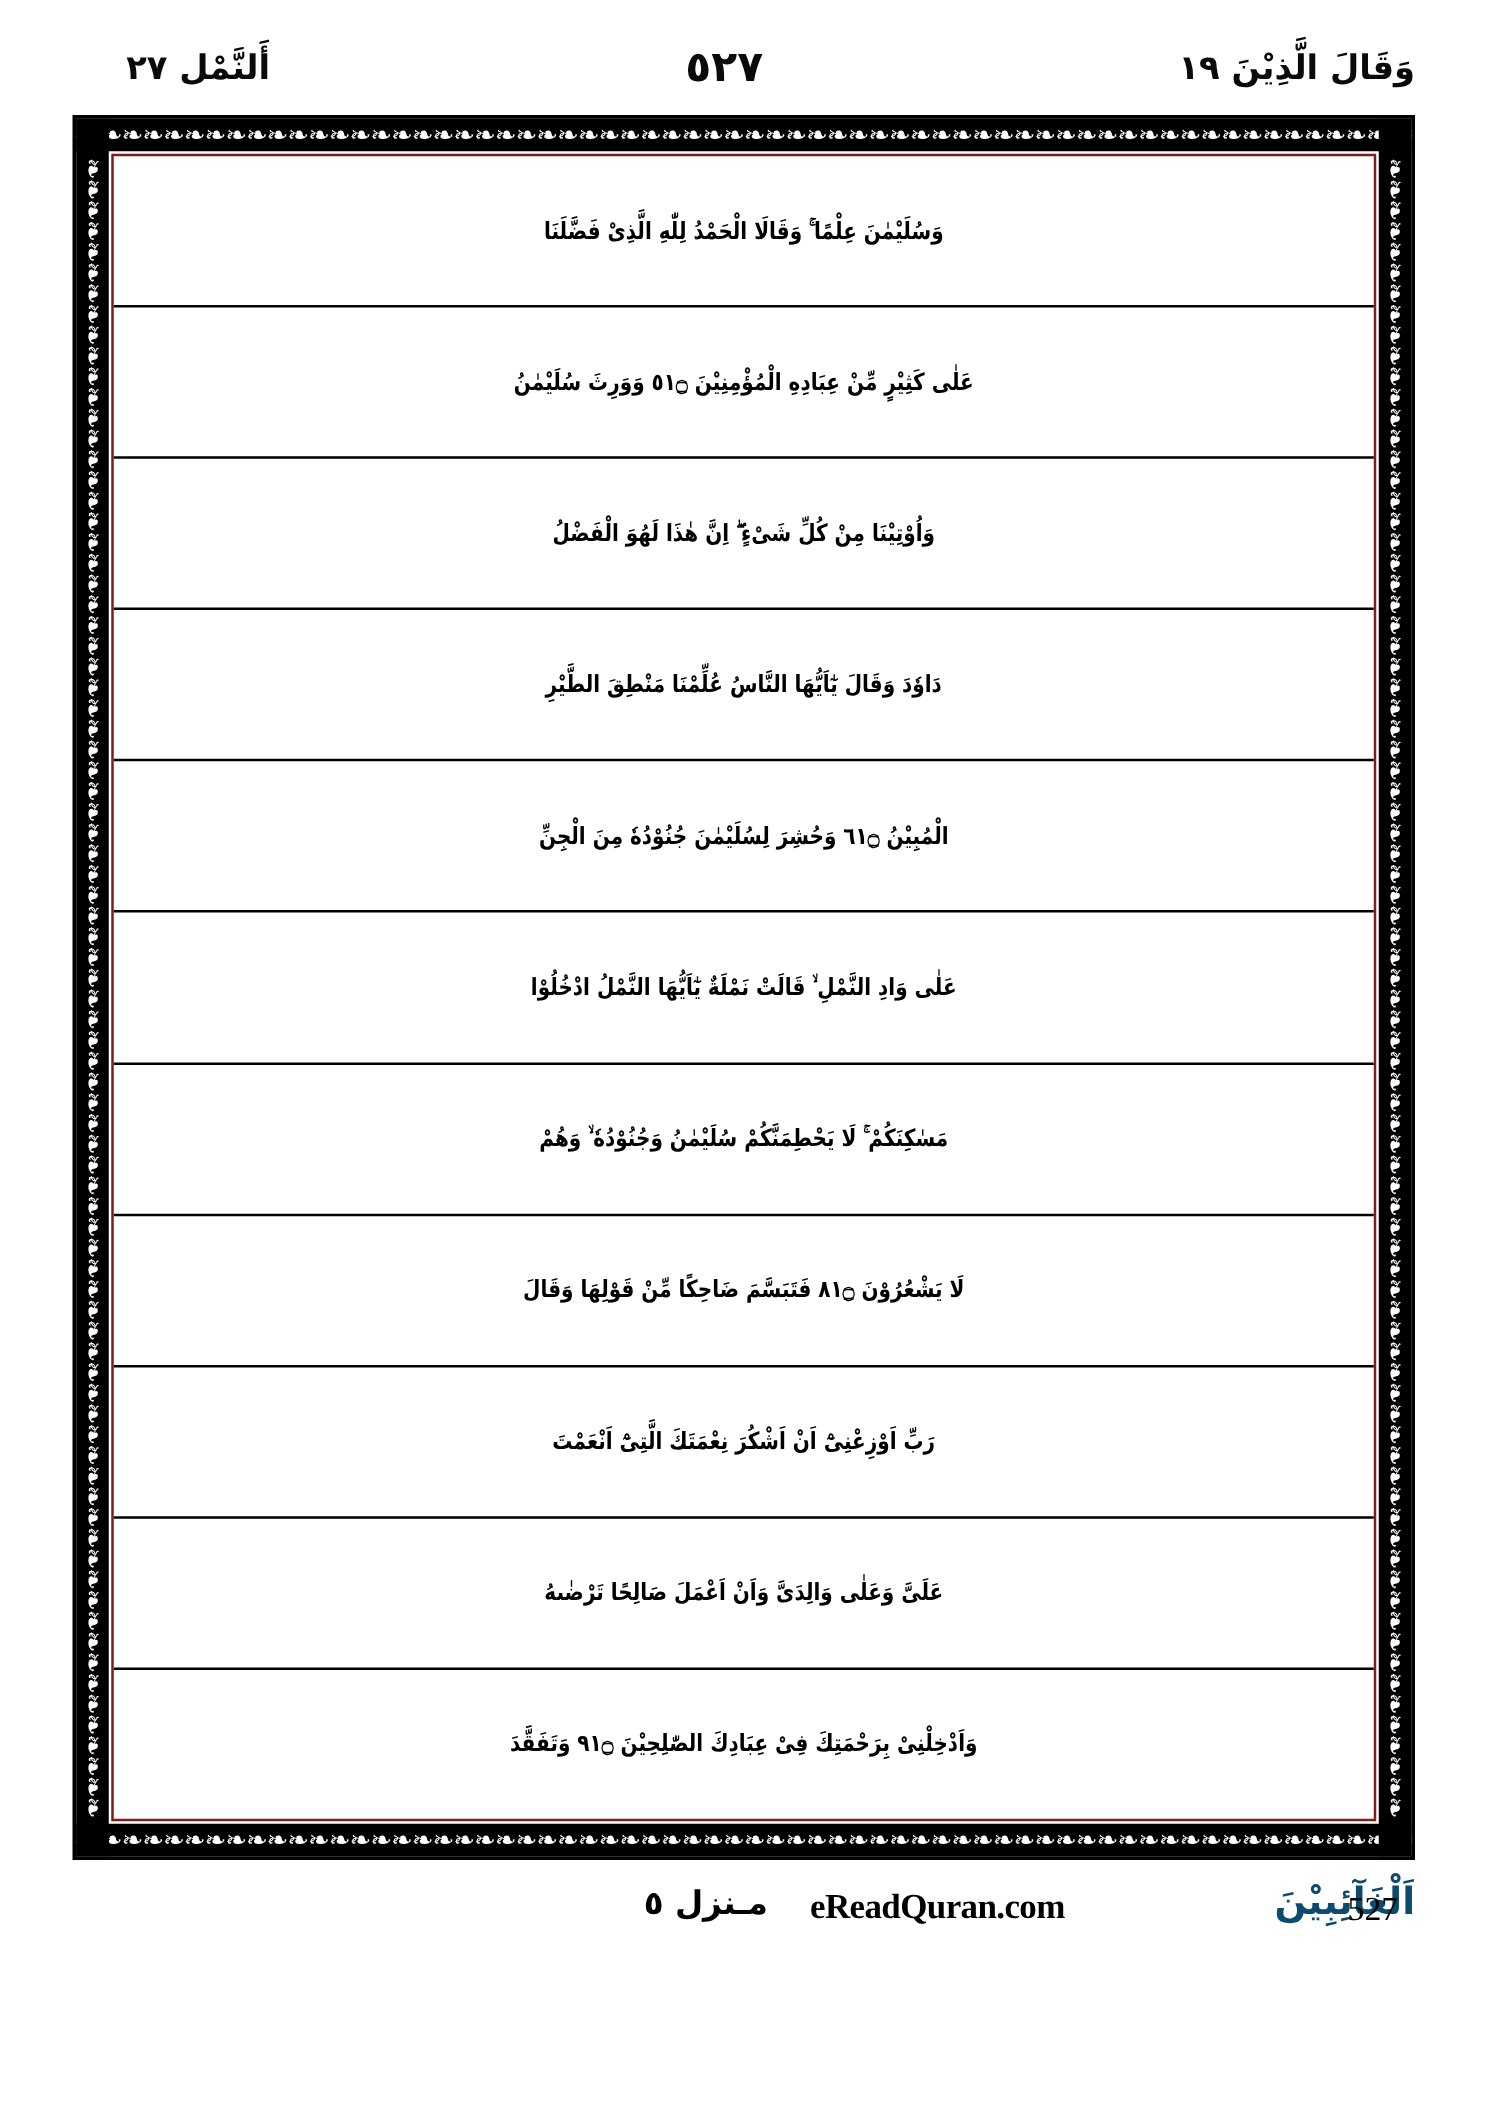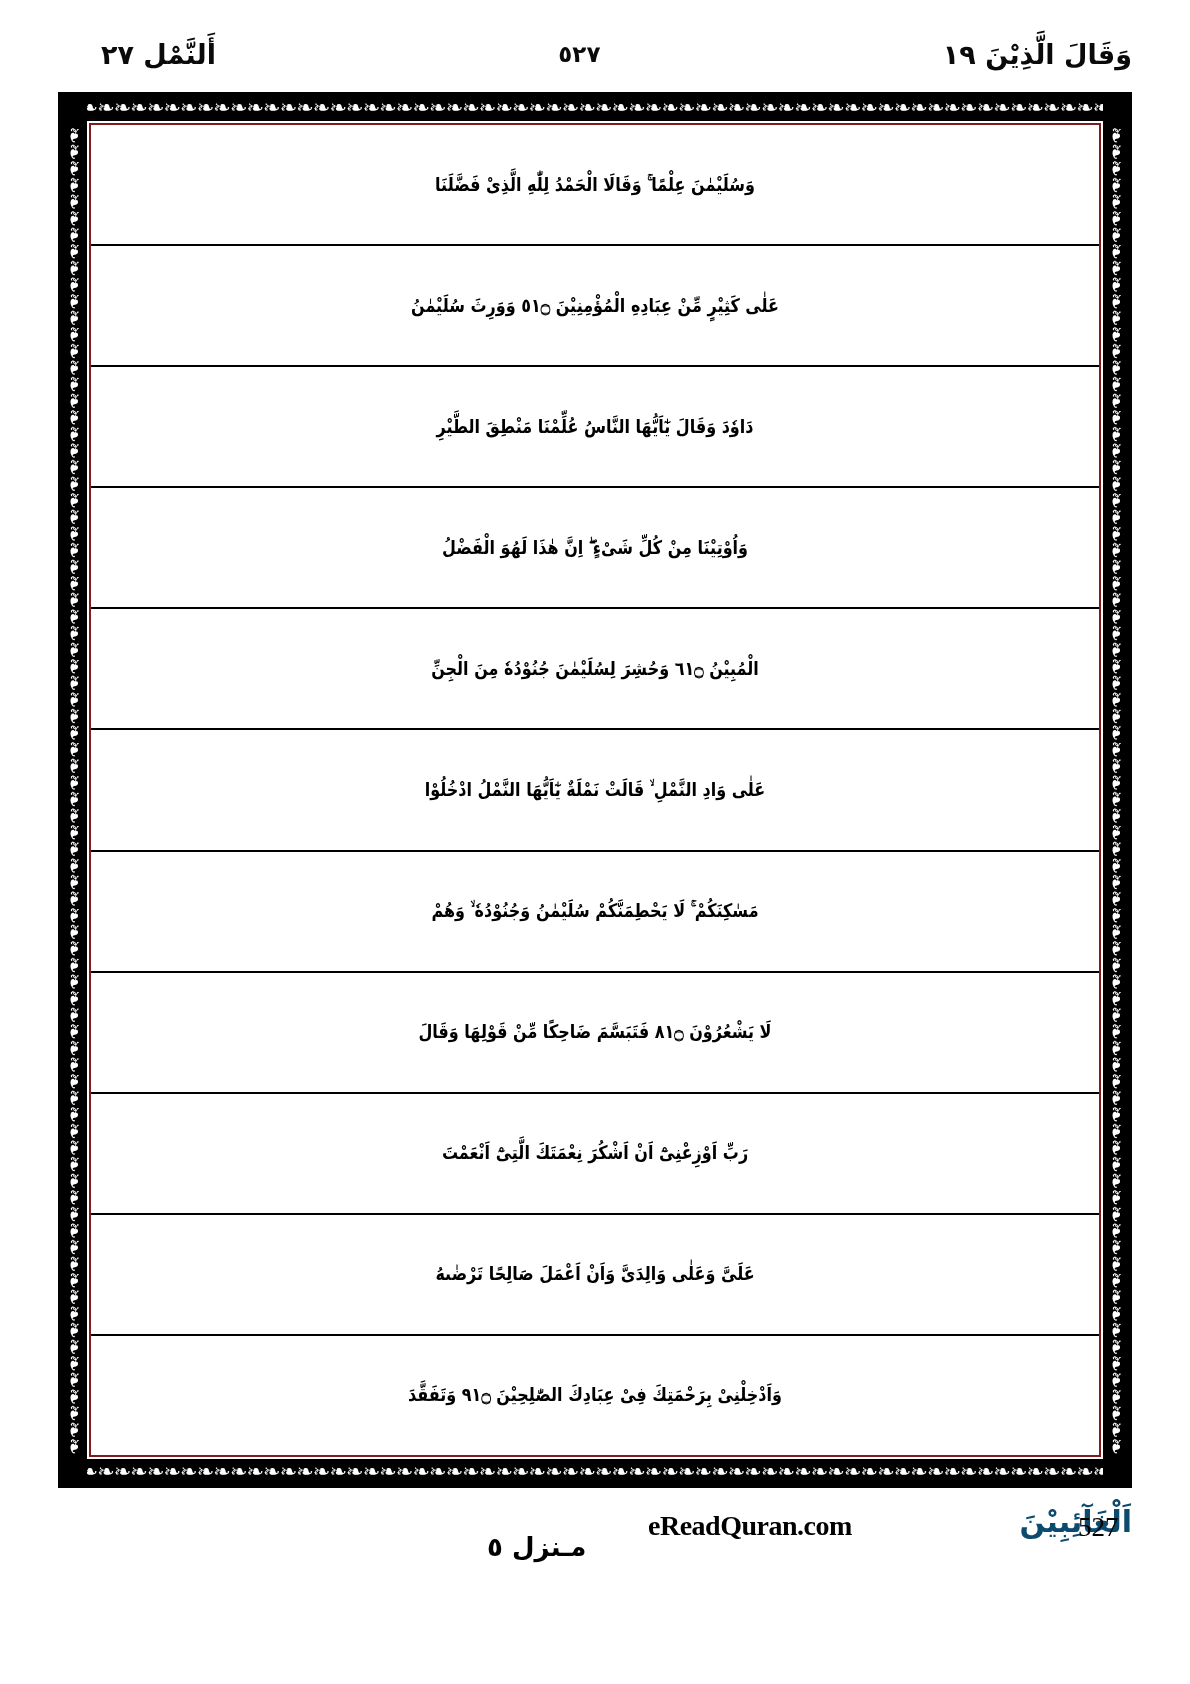--- a/index.html
+++ b/index.html
@@ -16,21 +16,21 @@
     position:absolute;left:0;right:0;top:24px;height:60px;
     display:flex;align-items:center;justify-content:space-between;
     padding:0 58px;box-sizing:border-box;margin-left:43px;
   }
   .hdr-item{
     direction:rtl;white-space:nowrap;color:#0a0a0a;
     font-family:"DejaVu Sans","Liberation Sans",sans-serif;
     font-weight:bold;font-size:27px;line-height:1;
   }
   .hdr-left{font-size:27px;}
-  .hdr-center{font-size:23px;letter-spacing:1px;font-weight:bold;}
+  .hdr-center{font-size:34px;letter-spacing:1px;font-weight:bold;}
   .hdr-right{font-size:27px;}
 
   
   .frame{
     position:absolute;left:58px;top:92px;
     width:1074px;height:1396px;
     box-sizing:border-box;
   }
   
   .frame-outer{
@@ -95,25 +95,24 @@
     position:absolute;left:0;right:0;top:1498px;height:90px;
     padding:0 58px;box-sizing:border-box;
   }
   .ft-catch{
     position:absolute;right:58px;top:6px;
     direction:rtl;color:#0c4a6e;font-weight:bold;font-size:30px;
     font-family:"DejaVu Sans","Liberation Sans",sans-serif;
     white-space:nowrap;
   }
   .ft-manzil{
-    position:absolute;left:487px;top:10px;
+    position:absolute;left:515px;top:10px;
     direction:rtl;color:#000;font-weight:bold;font-size:26px;
     font-family:"DejaVu Sans","Liberation Sans",sans-serif;
     white-space:nowrap;
-    margin-top:24px;
   }
   .ft-site{
     position:absolute;left:648px;top:12px;
     color:#000;font-weight:bold;font-size:28px;
     font-family:"Liberation Serif","DejaVu Serif",serif;
     white-space:nowrap;letter-spacing:-0.5px;
   }
   .ft-page{
     position:absolute;left:1078px;top:14px;
     color:#000;font-weight:normal;font-size:27px;
@@ -154,24 +153,24 @@
     </div>
 
     <div class="inner">
       <div class="line">
           <div class="aya-text" style="font-size: 16px;">وَسُلَيْمٰنَ عِلْمًا ۚ وَقَالَا الْحَمْدُ لِلّٰهِ الَّذِىْ فَضَّلَنَا</div>
         </div>
       <div class="line">
           <div class="aya-text" style="font-size: 16px;">عَلٰى كَثِيْرٍ مِّنْ عِبَادِهِ الْمُؤْمِنِيْنَ ۝١٥ وَوَرِثَ سُلَيْمٰنُ</div>
         </div>
       <div class="line">
+          <div class="aya-text" style="font-size: 16px;">وَاُوْتِيْنَا مِنْ كُلِّ شَىْءٍ ۖ اِنَّ هٰذَا لَهُوَ الْفَضْلُ</div>
+        </div>
+      <div class="line">
           <div class="aya-text" style="font-size: 16px;">دَاوٗدَ وَقَالَ يٰٓاَيُّهَا النَّاسُ عُلِّمْنَا مَنْطِقَ الطَّيْرِ</div>
-        </div>
-      <div class="line">
-          <div class="aya-text" style="font-size: 16px;">وَاُوْتِيْنَا مِنْ كُلِّ شَىْءٍ ۖ اِنَّ هٰذَا لَهُوَ الْفَضْلُ</div>
         </div>
       <div class="line">
           <div class="aya-text" style="font-size: 16px;">الْمُبِيْنُ ۝١٦ وَحُشِرَ لِسُلَيْمٰنَ جُنُوْدُهٗ مِنَ الْجِنِّ</div>
         </div>
       <div class="line">
           <div class="aya-text" style="font-size: 16px;">عَلٰى وَادِ النَّمْلِ ۙ قَالَتْ نَمْلَةٌ يٰٓاَيُّهَا النَّمْلُ ادْخُلُوْا</div>
         </div>
       <div class="line">
           <div class="aya-text" style="font-size: 16px;">مَسٰكِنَكُمْ ۚ لَا يَحْطِمَنَّكُمْ سُلَيْمٰنُ وَجُنُوْدُهٗ ۙ وَهُمْ</div>
         </div>

